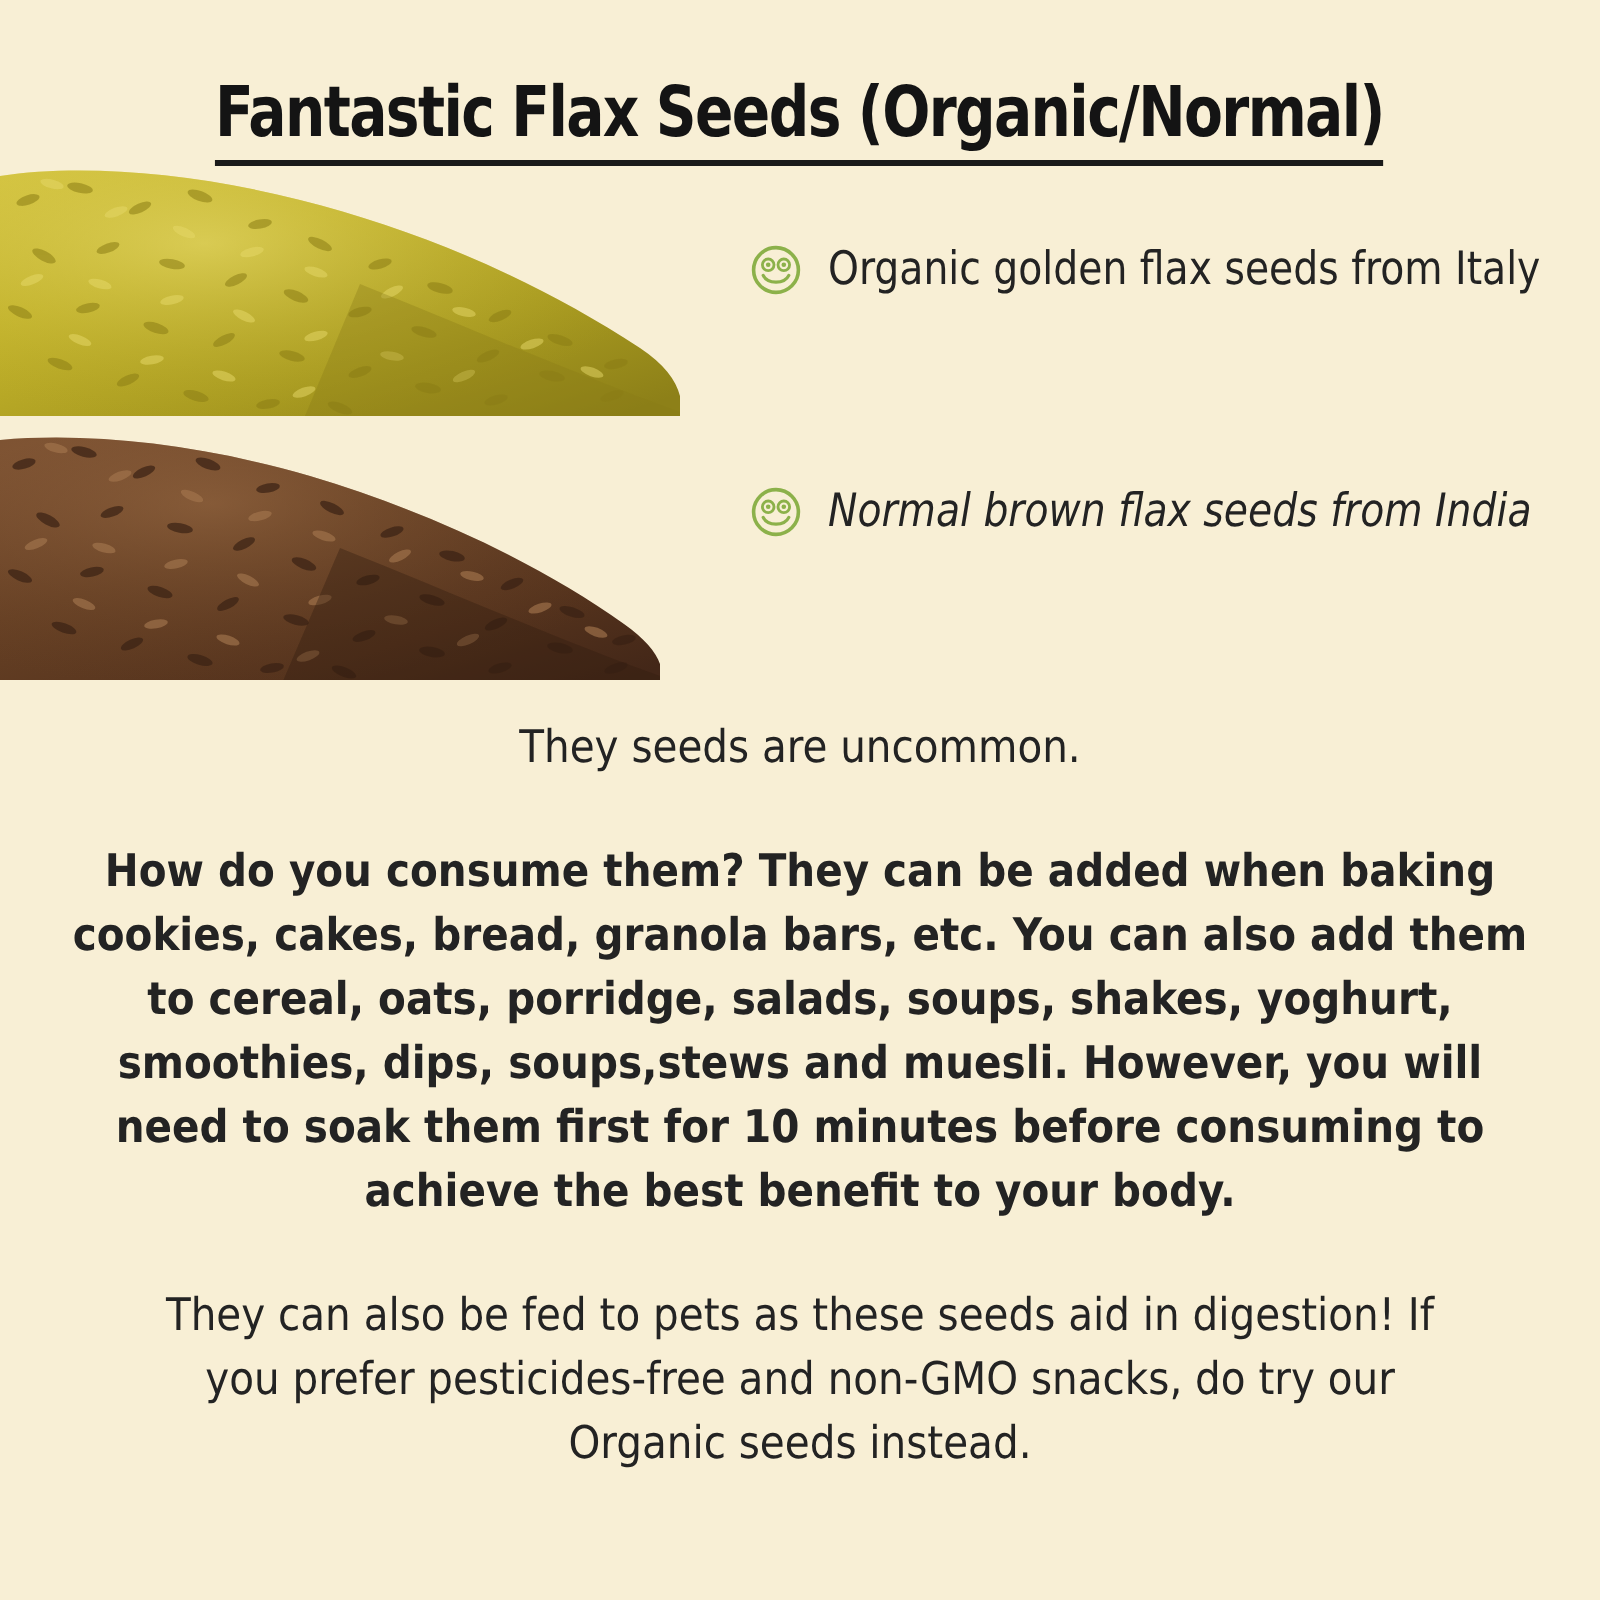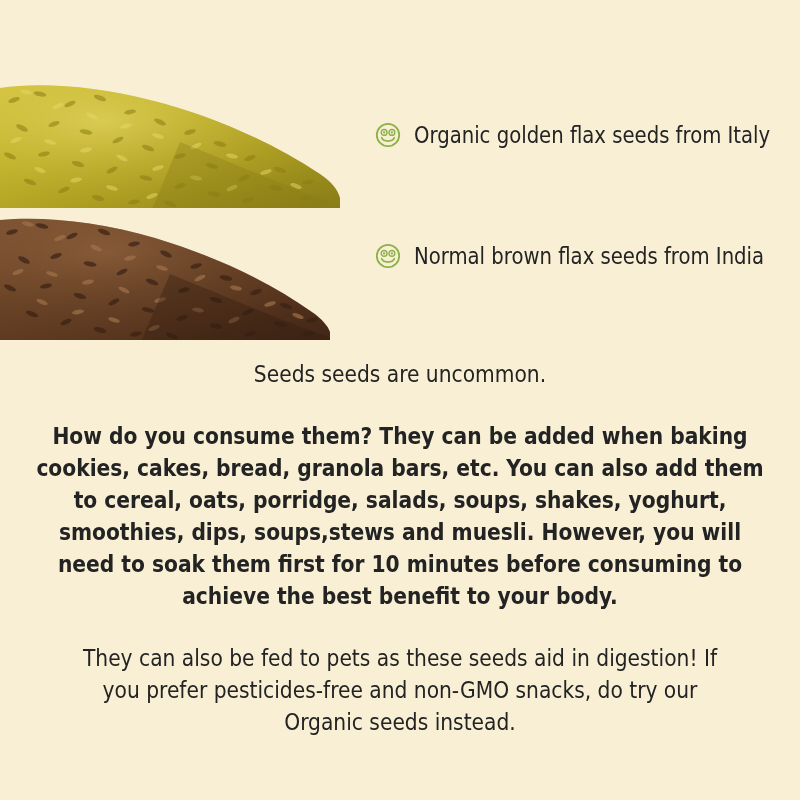--- a/index.html
+++ b/index.html
@@ -63,21 +63,21 @@
 
   
   .feature-row {
     position: absolute;
     display: flex;
     align-items: center;
     gap: 13px;
     justify-content: center;
   }
   #feature-0 { left: 375px; top: 122px; }
-  #feature-1 { left: 375px; top: 243px; }
+  #feature-1 { left: 375px; top: 243px; font-style: italic; }
   .bullet-icon {
     flex: 0 0 auto;
     width: 26px;
     height: 26px;
     display: block;
   }
   .feature-label {
     font-family: "Liberation Sans Narrow", "DejaVu Sans Condensed", "Liberation Sans", sans-serif;
     font-size: 23px;
     line-height: 26px;
@@ -106,20 +106,23 @@
   .para.lead { margin-bottom: 30px; }
   .para.p2   { margin-bottom: 30px; padding: 0 14px; }
   .para.p3   { margin-bottom: 30px; padding: 0 6px; font-weight: bold; }
   .para.p4   { padding: 0 40px; }
 </style>
 </head>
 <body>
 
 <div id="page">
 
+  <div id="title-block">
+    <h1 id="page-title">Fantastic Flax Seeds (Organic/Normal)</h1>
+  </div>
 
   <div class="seed-pile" id="golden-seeds">
     <svg width="340" height="132" viewBox="0 0 340 132" xmlns="http://www.w3.org/2000/svg">
       <defs>
         <clipPath id="goldShape">
           <path d="M0,6 C40,0 95,4 150,18 C210,33 268,58 320,92 C332,100 338,108 340,116
                    L340,126 L0,126 Z"></path>
         </clipPath>
         <linearGradient id="goldGrad" x1="0" y1="0" x2="0.85" y2="1">
           <stop offset="0%" stop-color="#d8c842"></stop>
@@ -304,18 +307,18 @@
       <circle cx="9.1" cy="10.4" r="2.9" fill="none" stroke="#8cb14a" stroke-width="1.4"></circle>
       <circle cx="16.9" cy="10.4" r="2.9" fill="none" stroke="#8cb14a" stroke-width="1.4"></circle>
       <circle cx="9.1" cy="10.4" r="1.15" fill="#8cb14a"></circle>
       <circle cx="16.9" cy="10.4" r="1.15" fill="#8cb14a"></circle>
       <path d="M6.6 15.7 C8.7 20.2 17.3 20.2 19.4 15.7" fill="none" stroke="#8cb14a" stroke-width="1.6" stroke-linecap="round"></path>
     </svg>
     <span class="feature-label">Normal brown flax seeds from India</span>
   </div>
 
   <div id="body-copy">
-    <p class="para lead">Seeds seeds are uncommon.</p>
+    <p class="para lead">They seeds are uncommon.</p>
     <p class="para p3">How do you consume them? They can be added when baking cookies, cakes, bread, granola bars, etc. You can also add them to cereal, oats, porridge, salads, soups, shakes, yoghurt, smoothies, dips, soups,stews and muesli. However, you will need to soak them first for 10 minutes before consuming to achieve the best benefit to your body.</p>
     <p class="para p4">They can also be fed to pets as these seeds aid in digestion!  If you prefer pesticides-free and non-GMO snacks, do try our Organic seeds instead.</p>
   </div>
 
 </div>
 
 </body></html>

